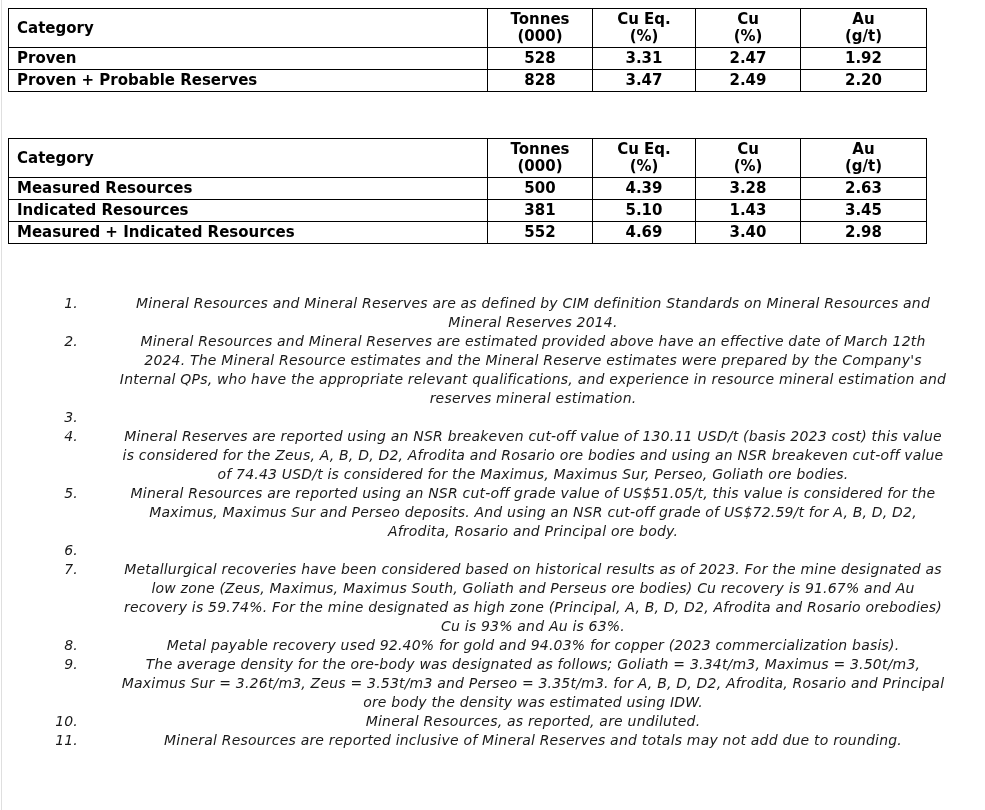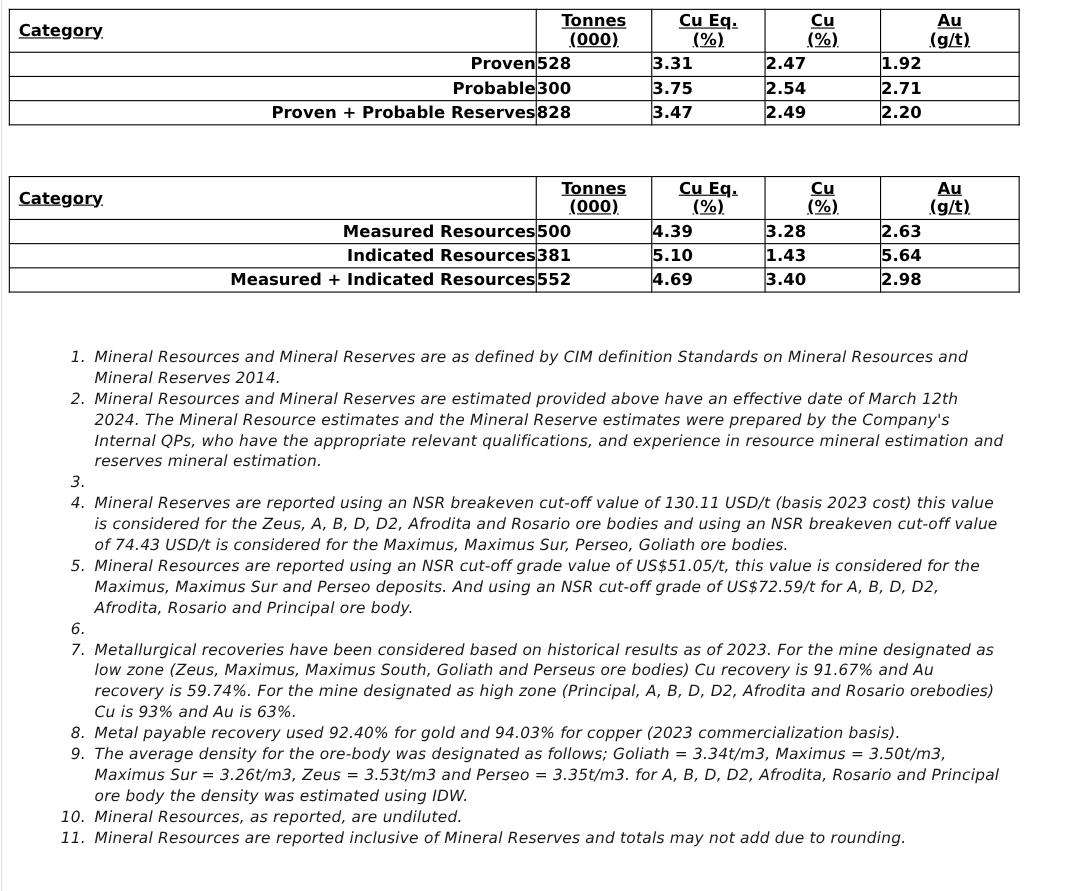--- a/index.html
+++ b/index.html
@@ -33,53 +33,53 @@
     padding: 0;
     font-size: 15px;
   }
   table.minerals th {
     font-weight: bold;
     line-height: 17px;
     padding-top: 2px;
     padding-bottom: 2px;
     text-align: center;
     vertical-align: middle;
-    text-decoration: underline;
   }
   table.minerals th.cat-h {
     text-align: left;
     padding-left: 8px;
   }
   table.minerals th span { display: block; }
   table.minerals td {
     height: 21px;
     line-height: 21px;
+    text-align: center;
+    white-space: nowrap;
+  }
+  table.minerals td.cat {
     text-align: left;
-    white-space: nowrap;
-  }
-  table.minerals td.cat {
-    text-align: right;
     padding-left: 8px;
   }
   #notes {
     margin-top: 50px;
     color: #1a1a1a;
     font-style: italic;
     font-size: 14px;
     line-height: 19px;
     letter-spacing: 0.2px;
   }
   .note-row { display: flex; }
   .note-num {
     flex: 0 0 78px;
     text-align: right;
   }
   .note-text {
-    margin-left: 8px;
+    margin-left: 40px;
     width: 830px;
+    text-align: center;
   }
 </style>
 </head>
 <body>
 
 <div id="page">
   <div id="edge-line"></div>
 
   <table class="minerals first">
     <colgroup>
@@ -112,27 +112,20 @@
     </thead>
     <tbody>
       <tr>
         <td class="cat">Proven</td>
         <td>528</td>
         <td>3.31</td>
         <td>2.47</td>
         <td>1.92</td>
       </tr>
       <tr>
-        <td class="cat">Probable</td>
-        <td>300</td>
-        <td>3.75</td>
-        <td>2.54</td>
-        <td>2.71</td>
-      </tr>
-      <tr>
         <td class="cat">Proven + Probable Reserves</td>
         <td>828</td>
         <td>3.47</td>
         <td>2.49</td>
         <td>2.20</td>
       </tr>
     </tbody>
   </table>
 
   <table class="minerals second">
@@ -170,21 +163,21 @@
         <td>500</td>
         <td>4.39</td>
         <td>3.28</td>
         <td>2.63</td>
       </tr>
       <tr>
         <td class="cat">Indicated Resources</td>
         <td>381</td>
         <td>5.10</td>
         <td>1.43</td>
-        <td>5.64</td>
+        <td>3.45</td>
       </tr>
       <tr>
         <td class="cat">Measured + Indicated Resources</td>
         <td>552</td>
         <td>4.69</td>
         <td>3.40</td>
         <td>2.98</td>
       </tr>
     </tbody>
   </table>

